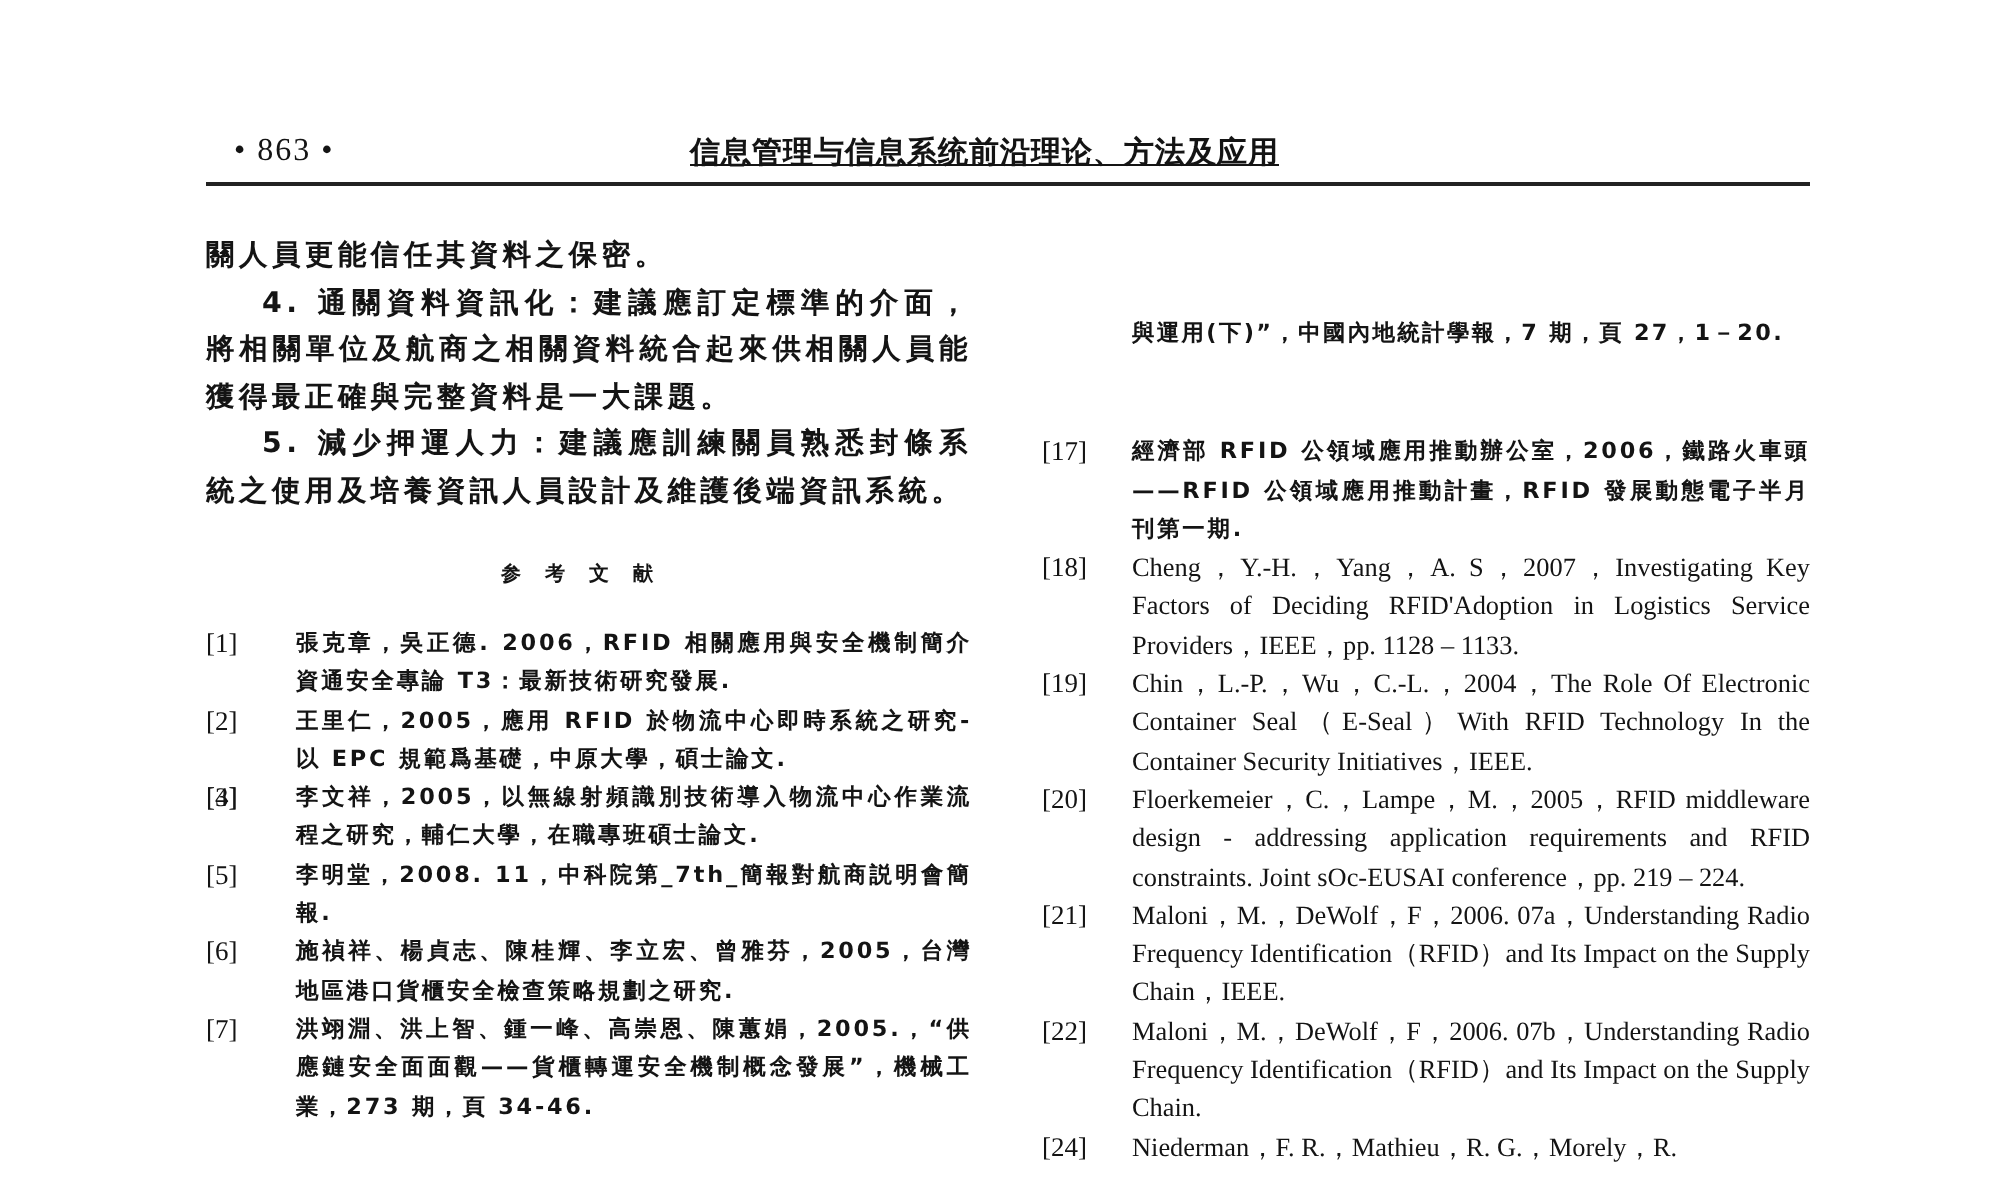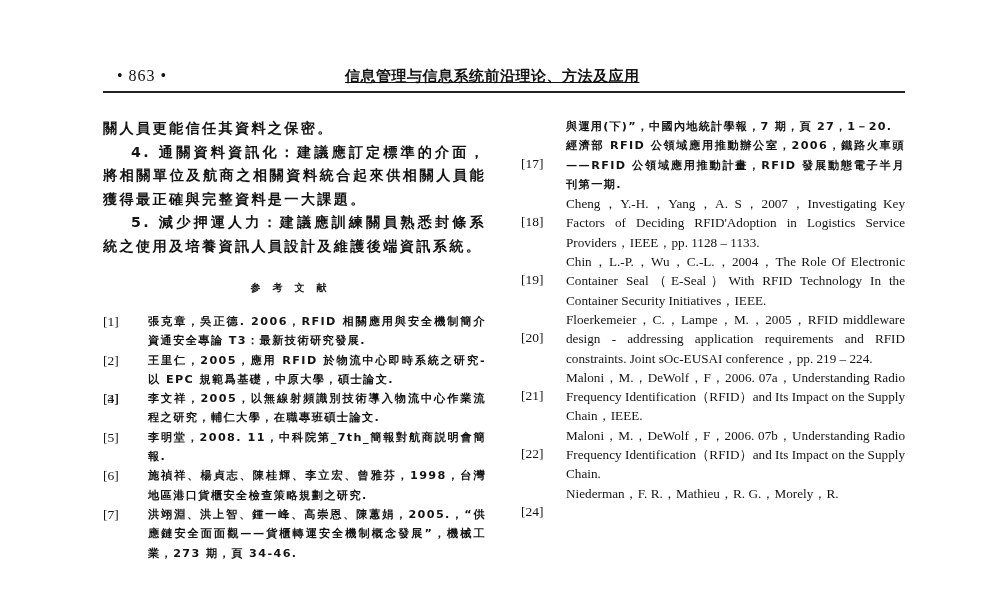--- a/index.html
+++ b/index.html
@@ -21,22 +21,22 @@
   .section-heading { font-family:"DejaVu Sans", sans-serif; font-weight:bold; font-size:10px;
                      letter-spacing:12px; text-align:center; margin:18px 0 12px 0; height:24px; line-height:24px; }
 
   .ref { position:relative; padding-left:45px; margin:0; }
   .ref-num { position:absolute; left:0; top:0; font-family:"Liberation Serif", serif; font-size:13.5px; }
   .ref-text { display:block; text-align:justify; }
   .col-left .ref-text { font-family:"DejaVu Sans", sans-serif; font-weight:bold; font-size:11.2px;
                         line-height:19.3px; letter-spacing:1.4px; }
   .col-left .ref-num { line-height:19.3px; }
   .col-right .ref-text { font-family:"Liberation Serif", serif; font-size:13.2px; line-height:19.3px; }
-  .col-right .ref-text.cjk { font-family:"DejaVu Sans", sans-serif; font-weight:bold; font-size:11.2px; letter-spacing:1.4px; }
-  .col-right .ref-num { line-height:19.3px;margin-top:18px; }
+  .col-right .ref-text.cjk { font-family:"DejaVu Sans", sans-serif; font-weight:bold; font-size:11.2px; letter-spacing:1.4px;margin-top:40px; }
+  .col-right .ref-num { line-height:19.3px; }
   .cont { padding-left:45px; }
 </style>
 </head>
 <body>
 
 <div class="page-header">
   <span class="page-number">• 863 •</span>
   <span class="running-title">信息管理与信息系统前沿理论、方法及应用</span>
 </div>
 <div class="header-rule"></div>
@@ -61,21 +61,21 @@
   <div class="ref">
     <span class="ref-num">[4]</span>
     <span class="ref-text">李文祥，2005，以無線射頻識別技術導入物流中心作業流程之研究，輔仁大學，在職專班碩士論文.</span>
   </div>
   <div class="ref">
     <span class="ref-num">[5]</span>
     <span class="ref-text">李明堂，2008. 11，中科院第_7th_簡報對航商説明會簡報.</span>
   </div>
   <div class="ref">
     <span class="ref-num">[6]</span>
-    <span class="ref-text">施禎祥、楊貞志、陳桂輝、李立宏、曾雅芬，1998，台灣地區港口貨櫃安全檢查策略規劃之研究.</span>
+    <span class="ref-text">施禎祥、楊貞志、陳桂輝、李立宏、曾雅芬，2005，台灣地區港口貨櫃安全檢查策略規劃之研究.</span>
   </div>
   <div class="ref">
     <span class="ref-num">[7]</span>
     <span class="ref-text">洪翊淵、洪上智、鍾一峰、高崇恩、陳蕙娟，2005.，“供應鏈安全面面觀——貨櫃轉運安全機制概念發展”，機械工業，273 期，頁 34-46.</span>
   </div>
 </div>
 
 <div class="col-right">
   <div class="cont">
     <span class="ref-text cjk" style="font-family:'DejaVu Sans',sans-serif;font-weight:bold;font-size:11.2px;line-height:19.3px;letter-spacing:1.2px;display:block;">與運用(下)”，中國內地統計學報，7 期，頁 27，1－20.</span>

